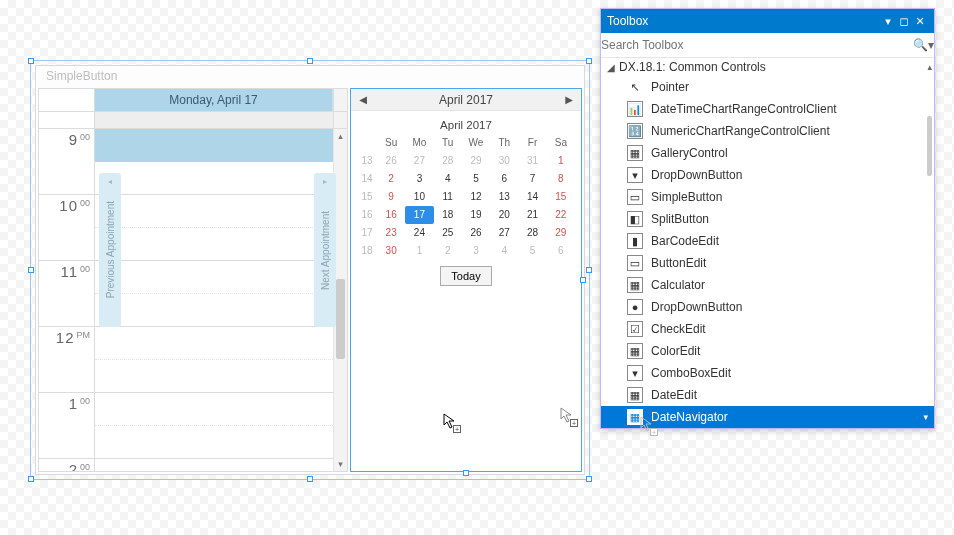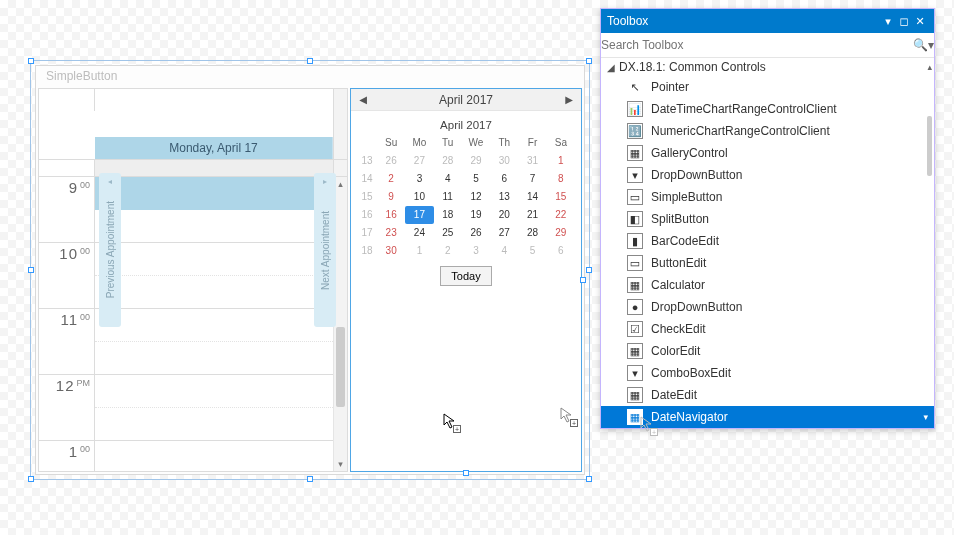--- a/index.html
+++ b/index.html
@@ -54,21 +54,20 @@
     width: 310px; border: 1px solid #dcdcdc; display: flex; flex-direction: column;
     background: #fff;
     overflow: hidden;
   }
   .sch-header-row { display: flex; border-bottom: 1px solid #dcdcdc; }
   .sch-timecol-stub { width: 56px; height: 22px; border-right: 1px solid #dcdcdc; }
   .sch-day-header {
     flex: 1; height: 22px; line-height: 22px; text-align: center;
     background: #aed6e8; color: #3a5a70; font-size: 12px;
     border-right: 1px solid #c7e1ee;
-    margin-top: 48px;
   }
   .sch-filler-row { display: flex; border-bottom: 1px solid #dcdcdc; }
   .sch-filler-row .sch-timecol-stub { height: 16px; }
   .sch-filler-row .sch-filler { flex:1; height: 16px; background: #eee; }
 
   .sch-grid { position: relative; flex:1; display:flex; overflow:hidden; }
   .sch-time-col { width: 56px; border-right: 1px solid #dcdcdc; }
   .sch-hour {
     height: 66px; border-bottom: 1px solid #dcdcdc;
     display:flex; align-items:flex-start; justify-content:flex-end; padding:2px 4px 0 0;

